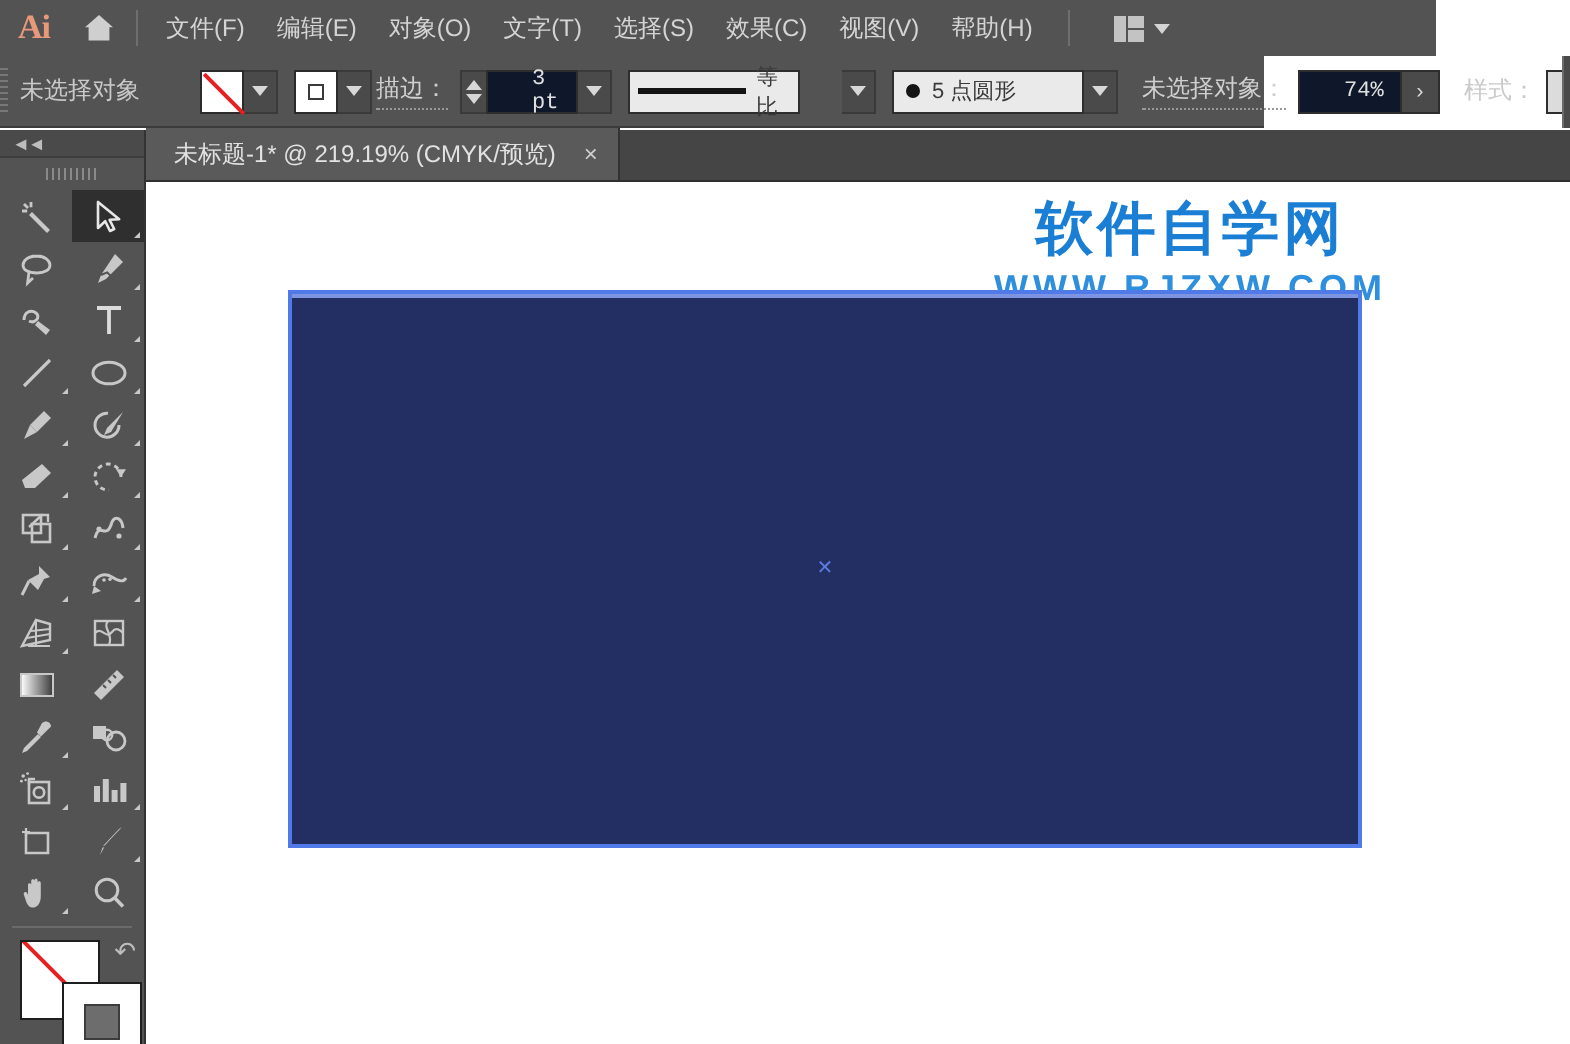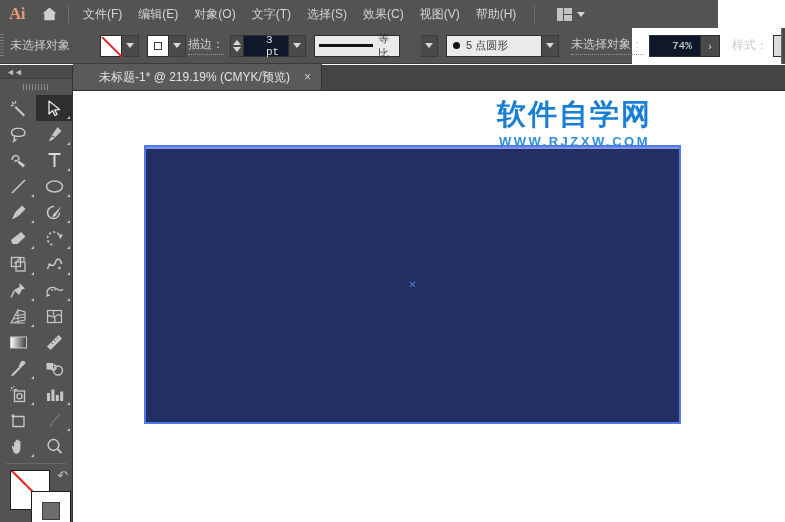--- a/index.html
+++ b/index.html
@@ -174,21 +174,21 @@
     display: flex; align-items: flex-end;
   }
   .doctab {
     height: 26px;
     background: #5a5a5a;
     display: flex; align-items: center;
     padding: 0 10px 0 14px;
     gap: 14px;
     border-right: 1px solid #333;
   }
-  .doctab-title { color: #e2e2e2; font-size: 12px; white-space: nowrap; margin-left: 12px; }
+  .doctab-title { color: #e2e2e2; font-size: 12px; white-space: nowrap; }
   .tab-close { color: #cfcfcf; font-size: 12px; line-height: 1; }
 
   
   .toolpanel {
     position: absolute; left: 0; top: 65px;
     width: 73px; height: 457px;
     background: #535353;
     border-right: 1px solid #333;
   }
   .tp-header {
@@ -287,21 +287,21 @@
   .watermark {
     position: absolute; left: 424px; top: 8px;
     text-align: center; user-select: none;
   }
   .wm-cn {
     color: #1a7fd4; font-size: 29px; font-weight: bold;
     letter-spacing: 2px; line-height: 1.05;
     font-family: "DejaVu Sans", sans-serif;
   }
   .wm-en {
-    color: #2e8fdc; font-size: 13px; font-weight: bold;
+    color: #2e8fdc; font-size: 18px; font-weight: bold;
     letter-spacing: 2.5px; margin-top: 5px;
     font-family: "Liberation Sans", sans-serif;
   }
 
   
   .right-sliver {
     position: absolute; right: 0; top: 28px;
     width: 4px; height: 36px; background: #4a4a4a;
     border-left: 1px solid #6b6b6b;
   }

